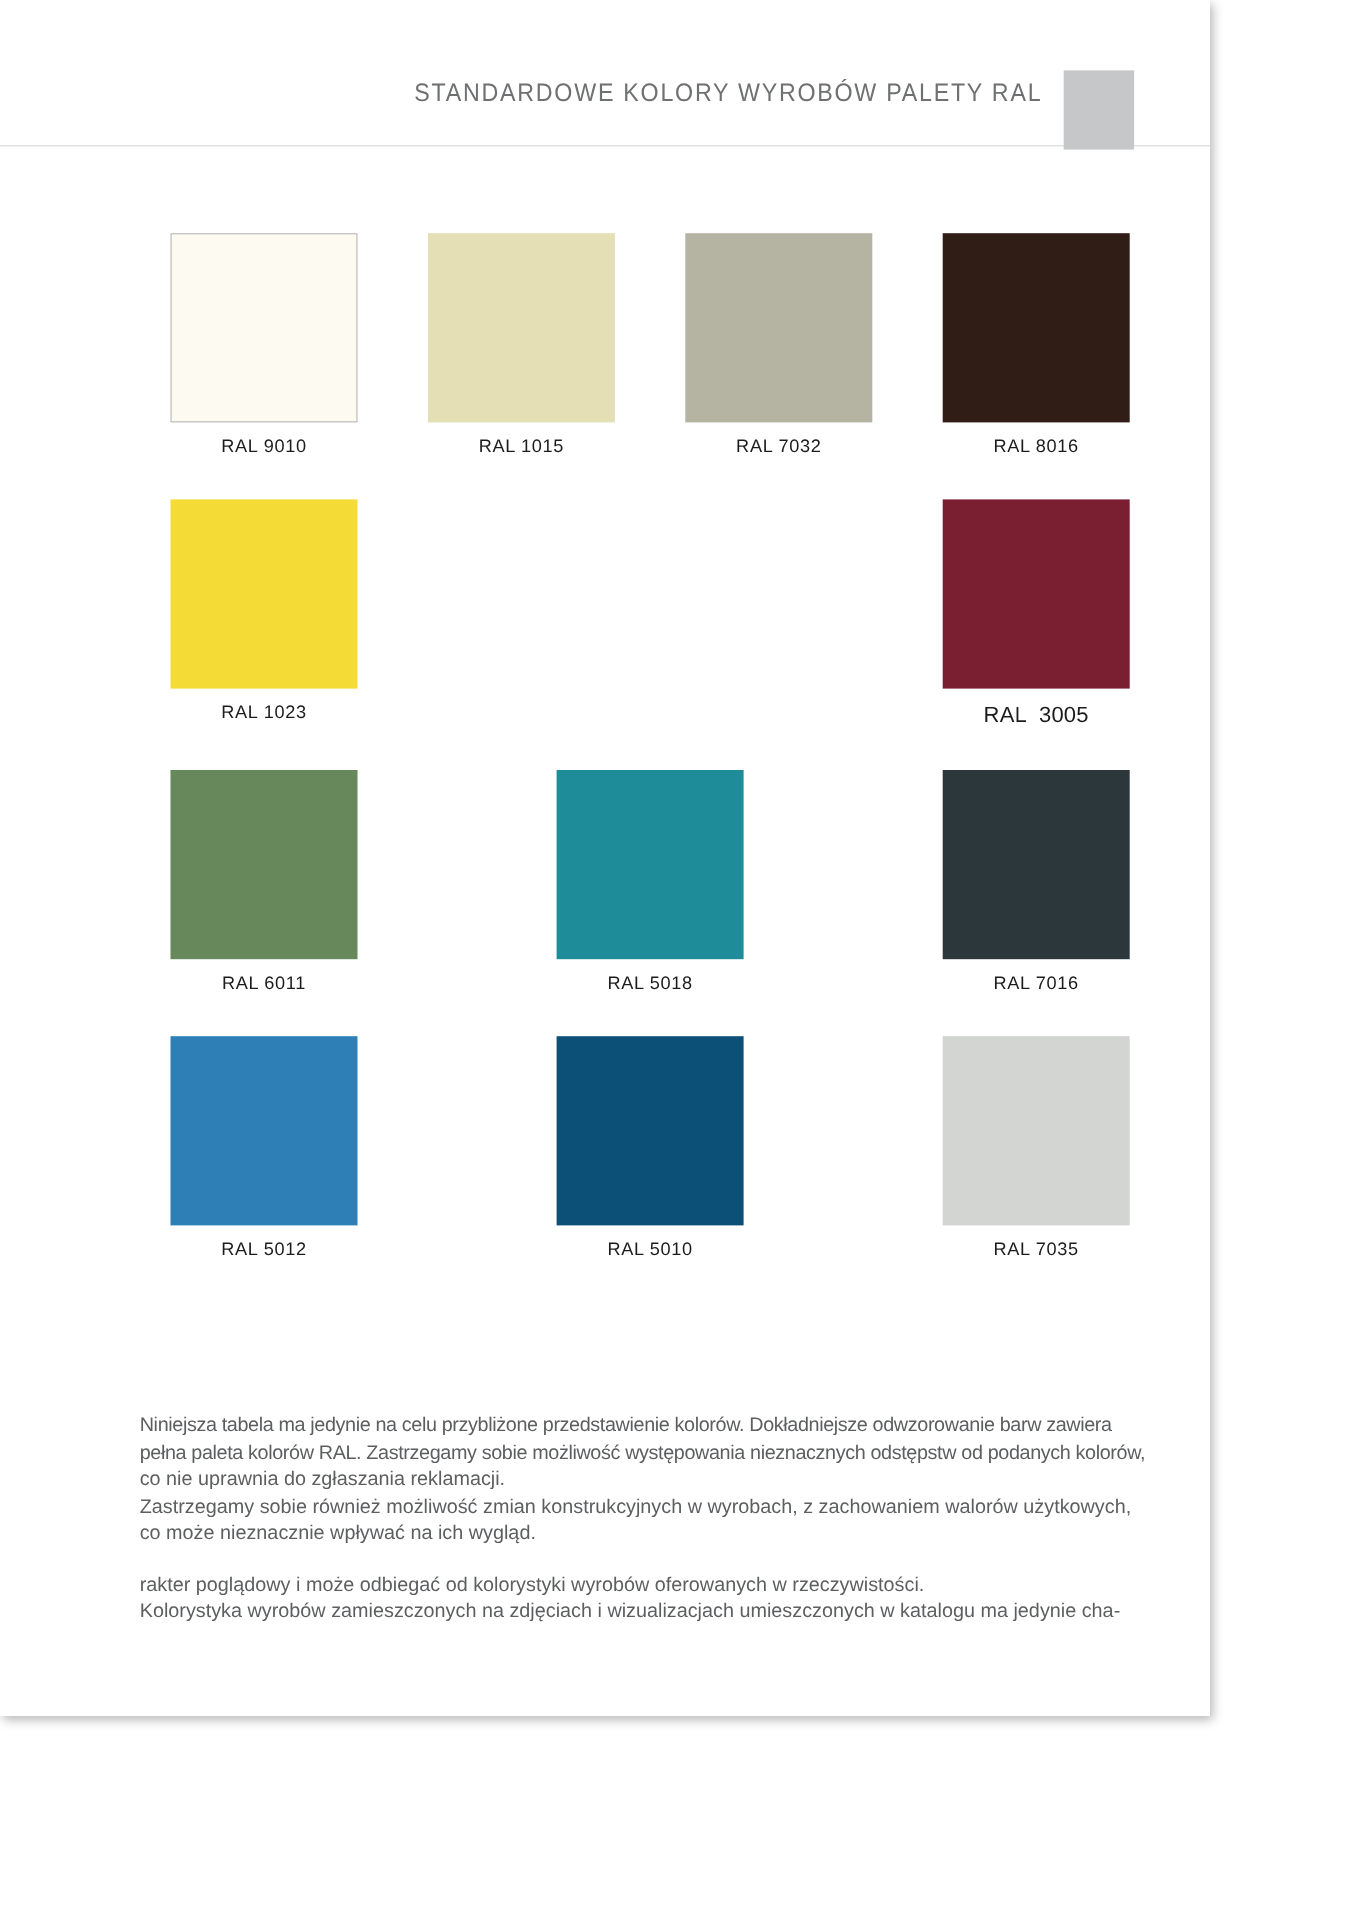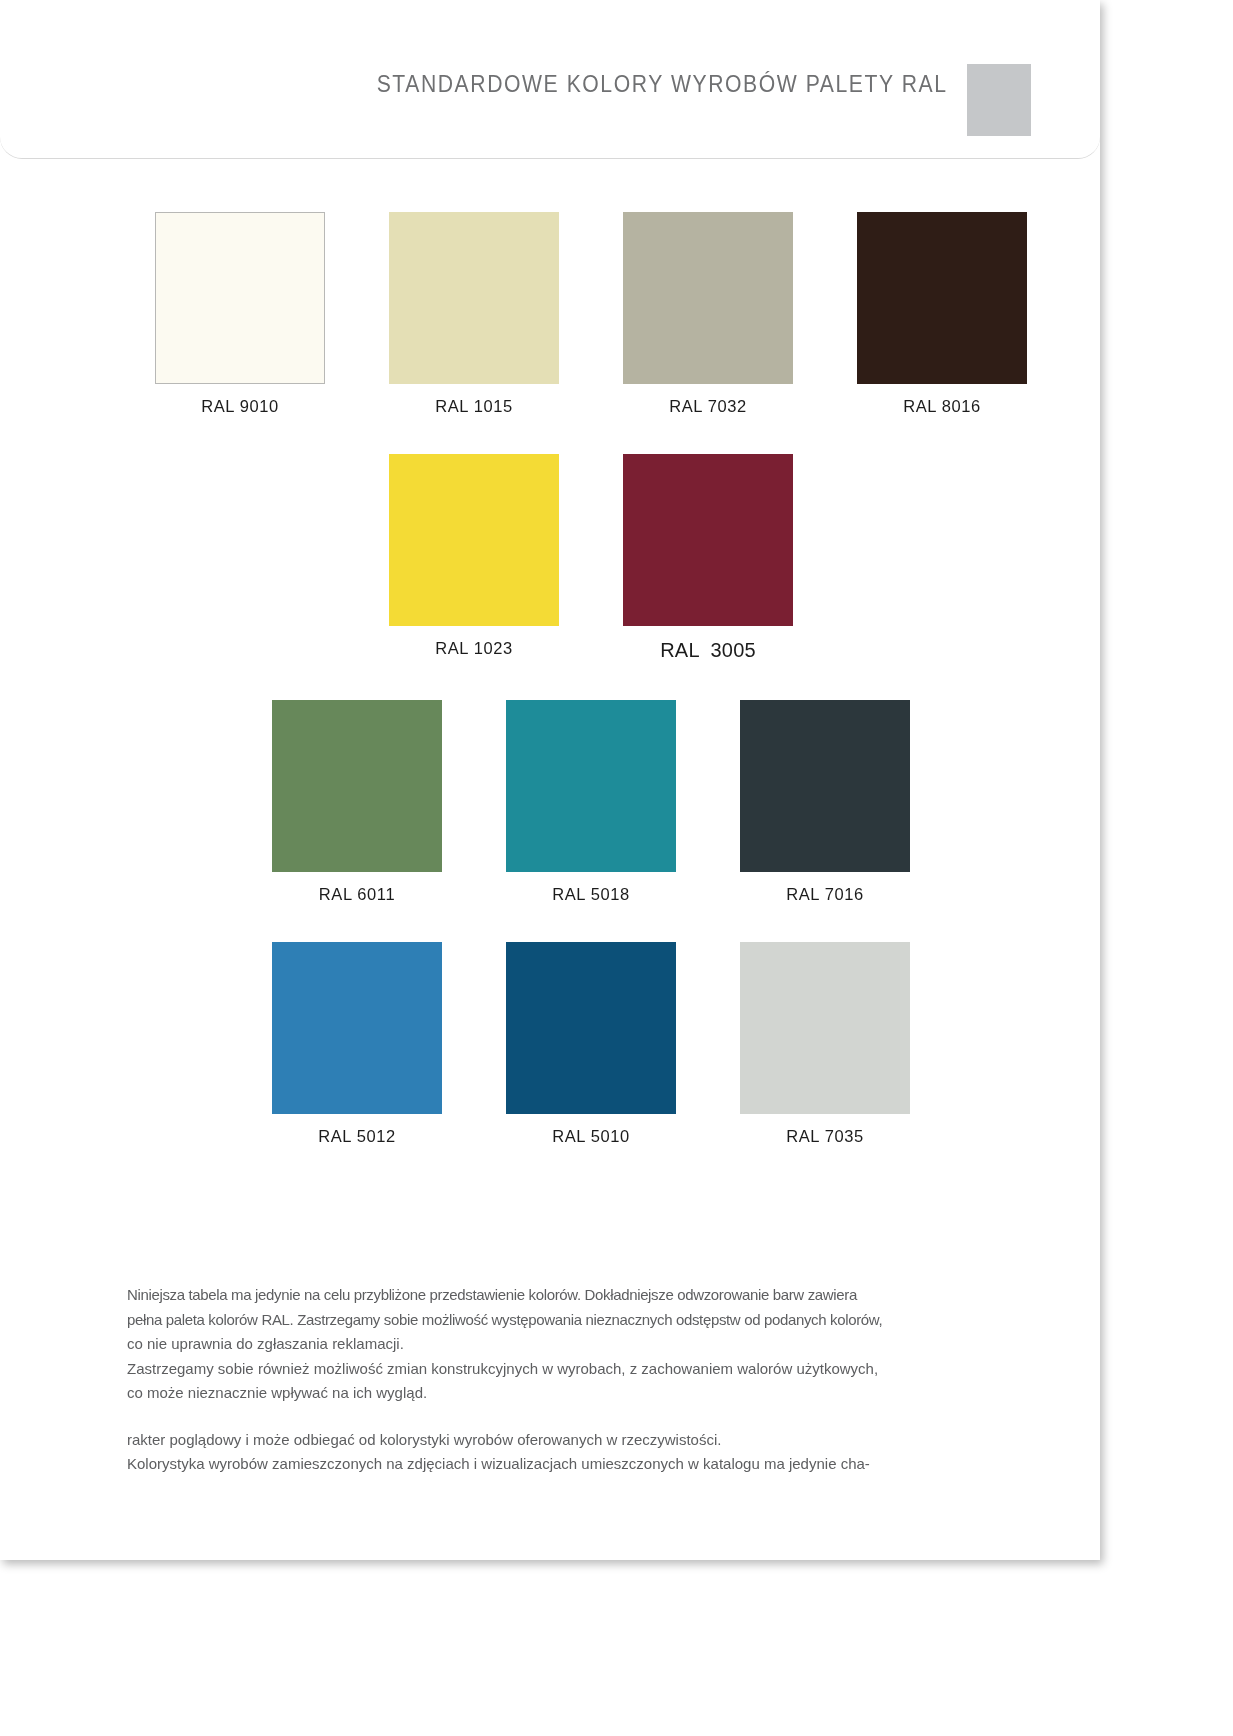--- a/index.html
+++ b/index.html
@@ -25,24 +25,23 @@
     width: 1100px;
     height: 1560px;
     background: #ffffff;
     box-shadow: 3px 4px 9px rgba(0,0,0,0.28);
     overflow: hidden;
   }
 
   
   .header {
     position: relative;
-    height: 159px;
+    height: 133px;
     border-bottom: 1px solid #d8d8d8;
     box-sizing: border-box;
-    border-radius: 22px;
   }
   .header-title {
     position: absolute;
     right: 152px;
     top: 84px;
     transform: translateY(-50%);
     font-size: 23px;
     letter-spacing: 1.7px;
     color: #6f7072;
     font-family: "Liberation Sans Narrow", "Liberation Sans", sans-serif;
@@ -70,21 +69,21 @@
     left: 0;
     top: 133px;
     width: 1100px;
     padding: 79px 0 0 0;
     box-sizing: border-box;
   }
   .row {
     display: flex;
     width: 936px;
     margin: 0 0 0 123px;
-    justify-content: center;
+    justify-content: space-between;
   }
   .row + .row {
     margin-top: 38px;
   }
   .cell {
     width: 234px;
     display: flex;
     flex-direction: column;
     align-items: center;
   }
@@ -110,21 +109,21 @@
     font-size: 20px;
   }
 
   
   .footer {
     position: absolute;
     left: 127px;
     top: 1283px;
     width: 918px;
     color: #5d5e60;
-    font-size: 15px;
+    font-size: 18px;
     line-height: 24.5px;
     font-family: "Liberation Sans", sans-serif;
   }
   .footer p {
     margin: 0;
   }
   .footer .para-tight {
     letter-spacing: -0.35px;
   }
   .footer .gap {

